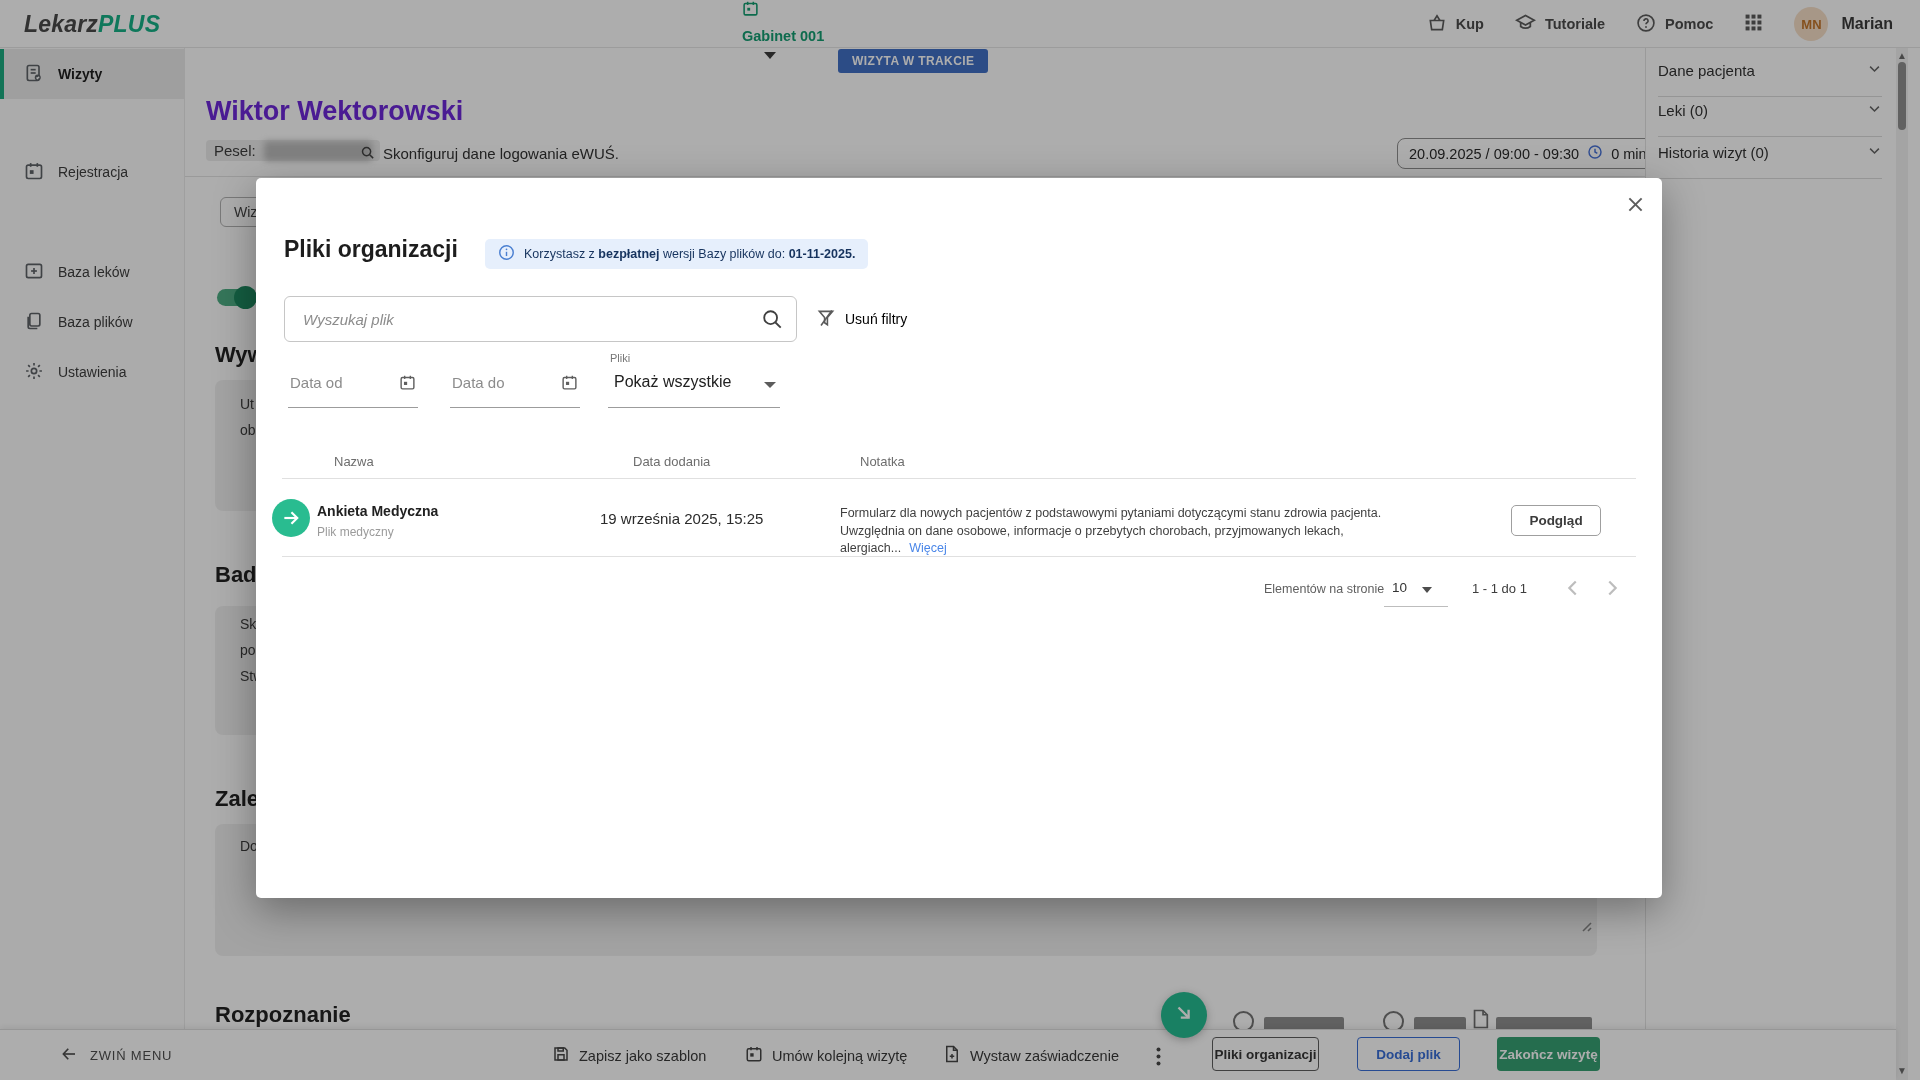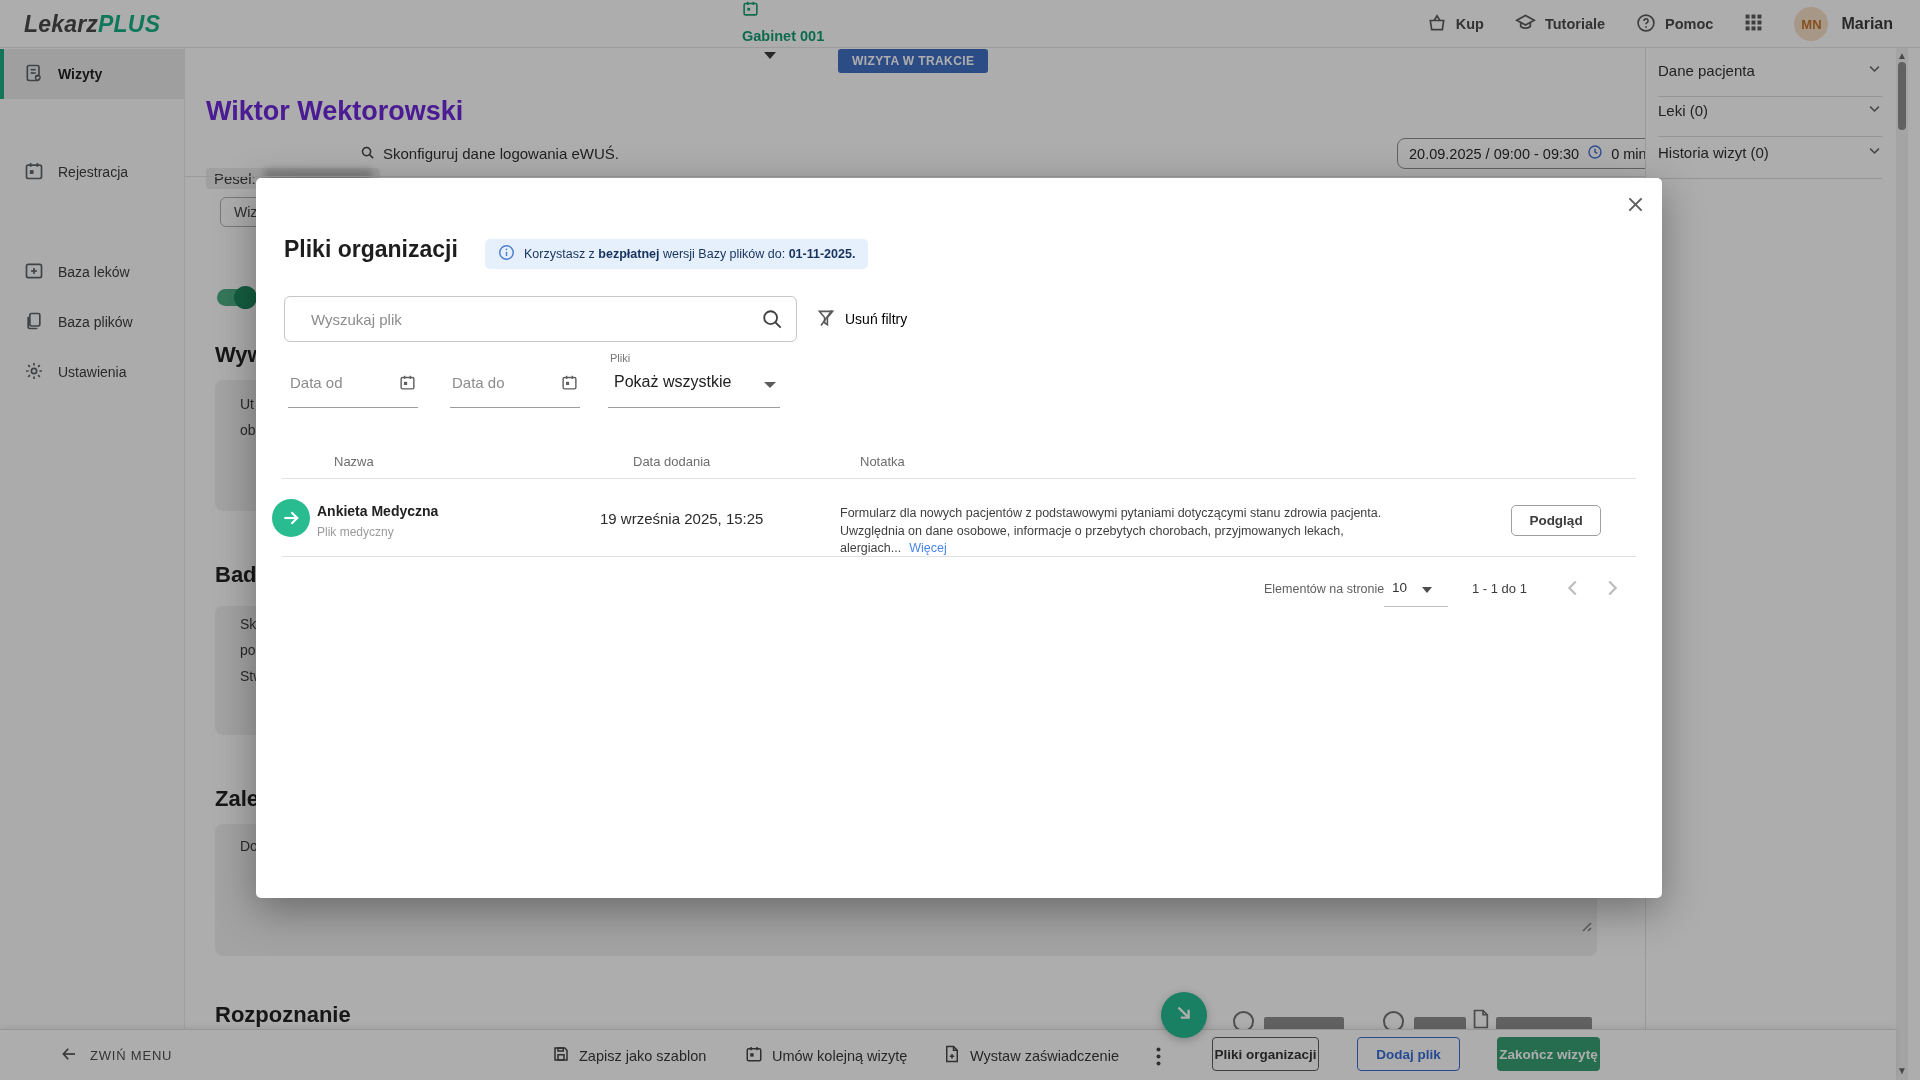--- a/index.html
+++ b/index.html
@@ -25,21 +25,21 @@
   .sidebar { position:absolute; left:0; top:48px; width:185px; height:1032px; background:#fdfdfd; border-right:1px solid #ebebeb; z-index:4; }
   .side-item { position:absolute; left:0; width:185px; height:50px; display:flex; align-items:center; gap:14px; padding-left:24px; font-size:14px; color:#3e3e3e; cursor:pointer; }
   .side-item svg { color:#5f6368; flex:0 0 auto; }
   .side-item.active { background:#ebebeb; font-weight:700; color:#1f1f1f; }
   .side-item.active::before { content:""; position:absolute; left:0; top:0; width:4px; height:50px; background:#1cab80; }
 
   
   .main-bg { position:absolute; left:185px; top:48px; width:1460px; height:1032px; background:#fff; }
   .visit-badge { position:absolute; left:838px; top:49px; background:#4170c6; color:#fff; font-size:12px; font-weight:700; letter-spacing:.4px; padding:5px 14px; border-radius:3px; z-index:3; }
   .patient-name { position:absolute; left:206px; top:96px; font-size:27px; font-weight:700; color:#6d28d9; }
-  .pesel-chip { position:absolute; left:206px; top:140px; height:21px; background:#ececec; border-radius:4px; display:flex; align-items:center; gap:8px; padding:0 8px; font-size:15px; color:#3d3d3d;margin-top:28px; }
+  .pesel-chip { position:absolute; left:206px; top:140px; height:21px; background:#ececec; border-radius:4px; display:flex; align-items:center; gap:8px; padding:0 8px; font-size:15px; color:#3d3d3d; }
   .pesel-blur { width:108px; height:20px; border-radius:3px; background:#bdbdbd; filter:blur(3px); }
   .ewus { position:absolute; left:360px; top:140px; height:27px; display:flex; align-items:center; gap:8px; font-size:15px; color:#333; cursor:pointer; }
   .hdr-divider { position:absolute; left:185px; top:176px; width:1472px; height:1px; background:#e3e3e3; }
   .visit-chip { position:absolute; left:1368px; top:138px; height:31px; border:1.5px solid #8f8f8f; border-radius:8px; display:flex; align-items:center; gap:8px; padding:0 11px; font-size:14.5px; color:#2b2b2b;margin-left:29px; }
   .visit-chip svg { color:#4a74d8; }
   .tab-frag { position:absolute; left:220px; top:197px; border:1px solid #b3b3b3; border-radius:6px; padding:6px 30px 6px 13px; font-size:14px; color:#444; }
   .toggle { position:absolute; left:217px; top:289px; width:37px; height:17px; border-radius:9px; background:#4fae85; }
   .toggle .knob { position:absolute; right:-3px; top:-3px; width:23px; height:23px; border-radius:50%; background:#1e8a60; }
   .sec-head { position:absolute; font-size:22px; font-weight:700; color:#222; }
   .frag-card { position:absolute; left:215px; width:1382px; background:#f1f1f1; border-radius:8px; }
@@ -76,21 +76,21 @@
 
   
   .overlay { position:absolute; inset:0; background:rgba(0,0,0,.32); z-index:20; }
   .modal { position:absolute; left:256px; top:178px; width:1406px; height:720px; background:#fff; border-radius:5px; box-shadow:0 12px 40px rgba(0,0,0,.35); z-index:30; }
   .modal-close { position:absolute; right:14px; top:13px; width:26px; height:26px; display:flex; align-items:center; justify-content:center; color:#5c5c5c; cursor:pointer; }
   .modal-title { position:absolute; left:28px; top:58px; font-size:23px; font-weight:700; color:#1d1d1d; }
   .banner { position:absolute; left:229px; top:61px; height:30px; background:#e6effc; border-radius:5px; display:inline-flex; align-items:center; gap:9px; padding:0 13px; font-size:12.5px; color:#16335e; white-space:nowrap; }
   .banner b { font-weight:700; }
   .banner svg { color:#4a7fd1; }
   .search-box { position:absolute; left:28px; top:118px; width:513px; height:46px; border:1px solid #c6c6c6; border-radius:6px; }
-  .search-box input { position:absolute; left:12px; top:0; width:100%; height:100%; border:none; outline:none; background:transparent; padding:0 48px 0 14px; font-size:15px; color:#0c4a6e; font-family:inherit; }
+  .search-box input { position:absolute; left:4px; top:0; width:100%; height:100%; border:none; outline:none; background:transparent; padding:0 48px 0 14px; font-size:15px; color:#0c4a6e; font-family:inherit;font-style:italic; }
   .search-box input::placeholder { color:#8c8c8c; }
   .search-box .sicon { position:absolute; right:13px; top:11px; color:#3f3f3f; cursor:pointer; }
   .clear-filters { position:absolute; left:560px; top:128px; height:26px; display:flex; align-items:center; gap:9px; font-size:14px; color:#000000; cursor:pointer; }
   .clear-filters svg { color:#5a5a5a; }
   .date-field { position:absolute; top:182px; width:130px; height:48px; border-bottom:1px solid #9c9c9c; cursor:pointer; }
   .date-field .ph { position:absolute; left:2px; top:14px; font-size:15px; color:#8c8c8c; }
   .date-field svg { position:absolute; right:2px; top:14px; color:#5f5f5f; }
   .select-field { position:absolute; left:352px; top:174px; width:172px; height:56px; border-bottom:1px solid #9c9c9c; cursor:pointer; }
   .select-field .lbl { position:absolute; left:2px; top:0; font-size:11px; color:#767676; }
   .select-field .val { position:absolute; left:6px; top:21px; font-size:16px; color:#212121; }

